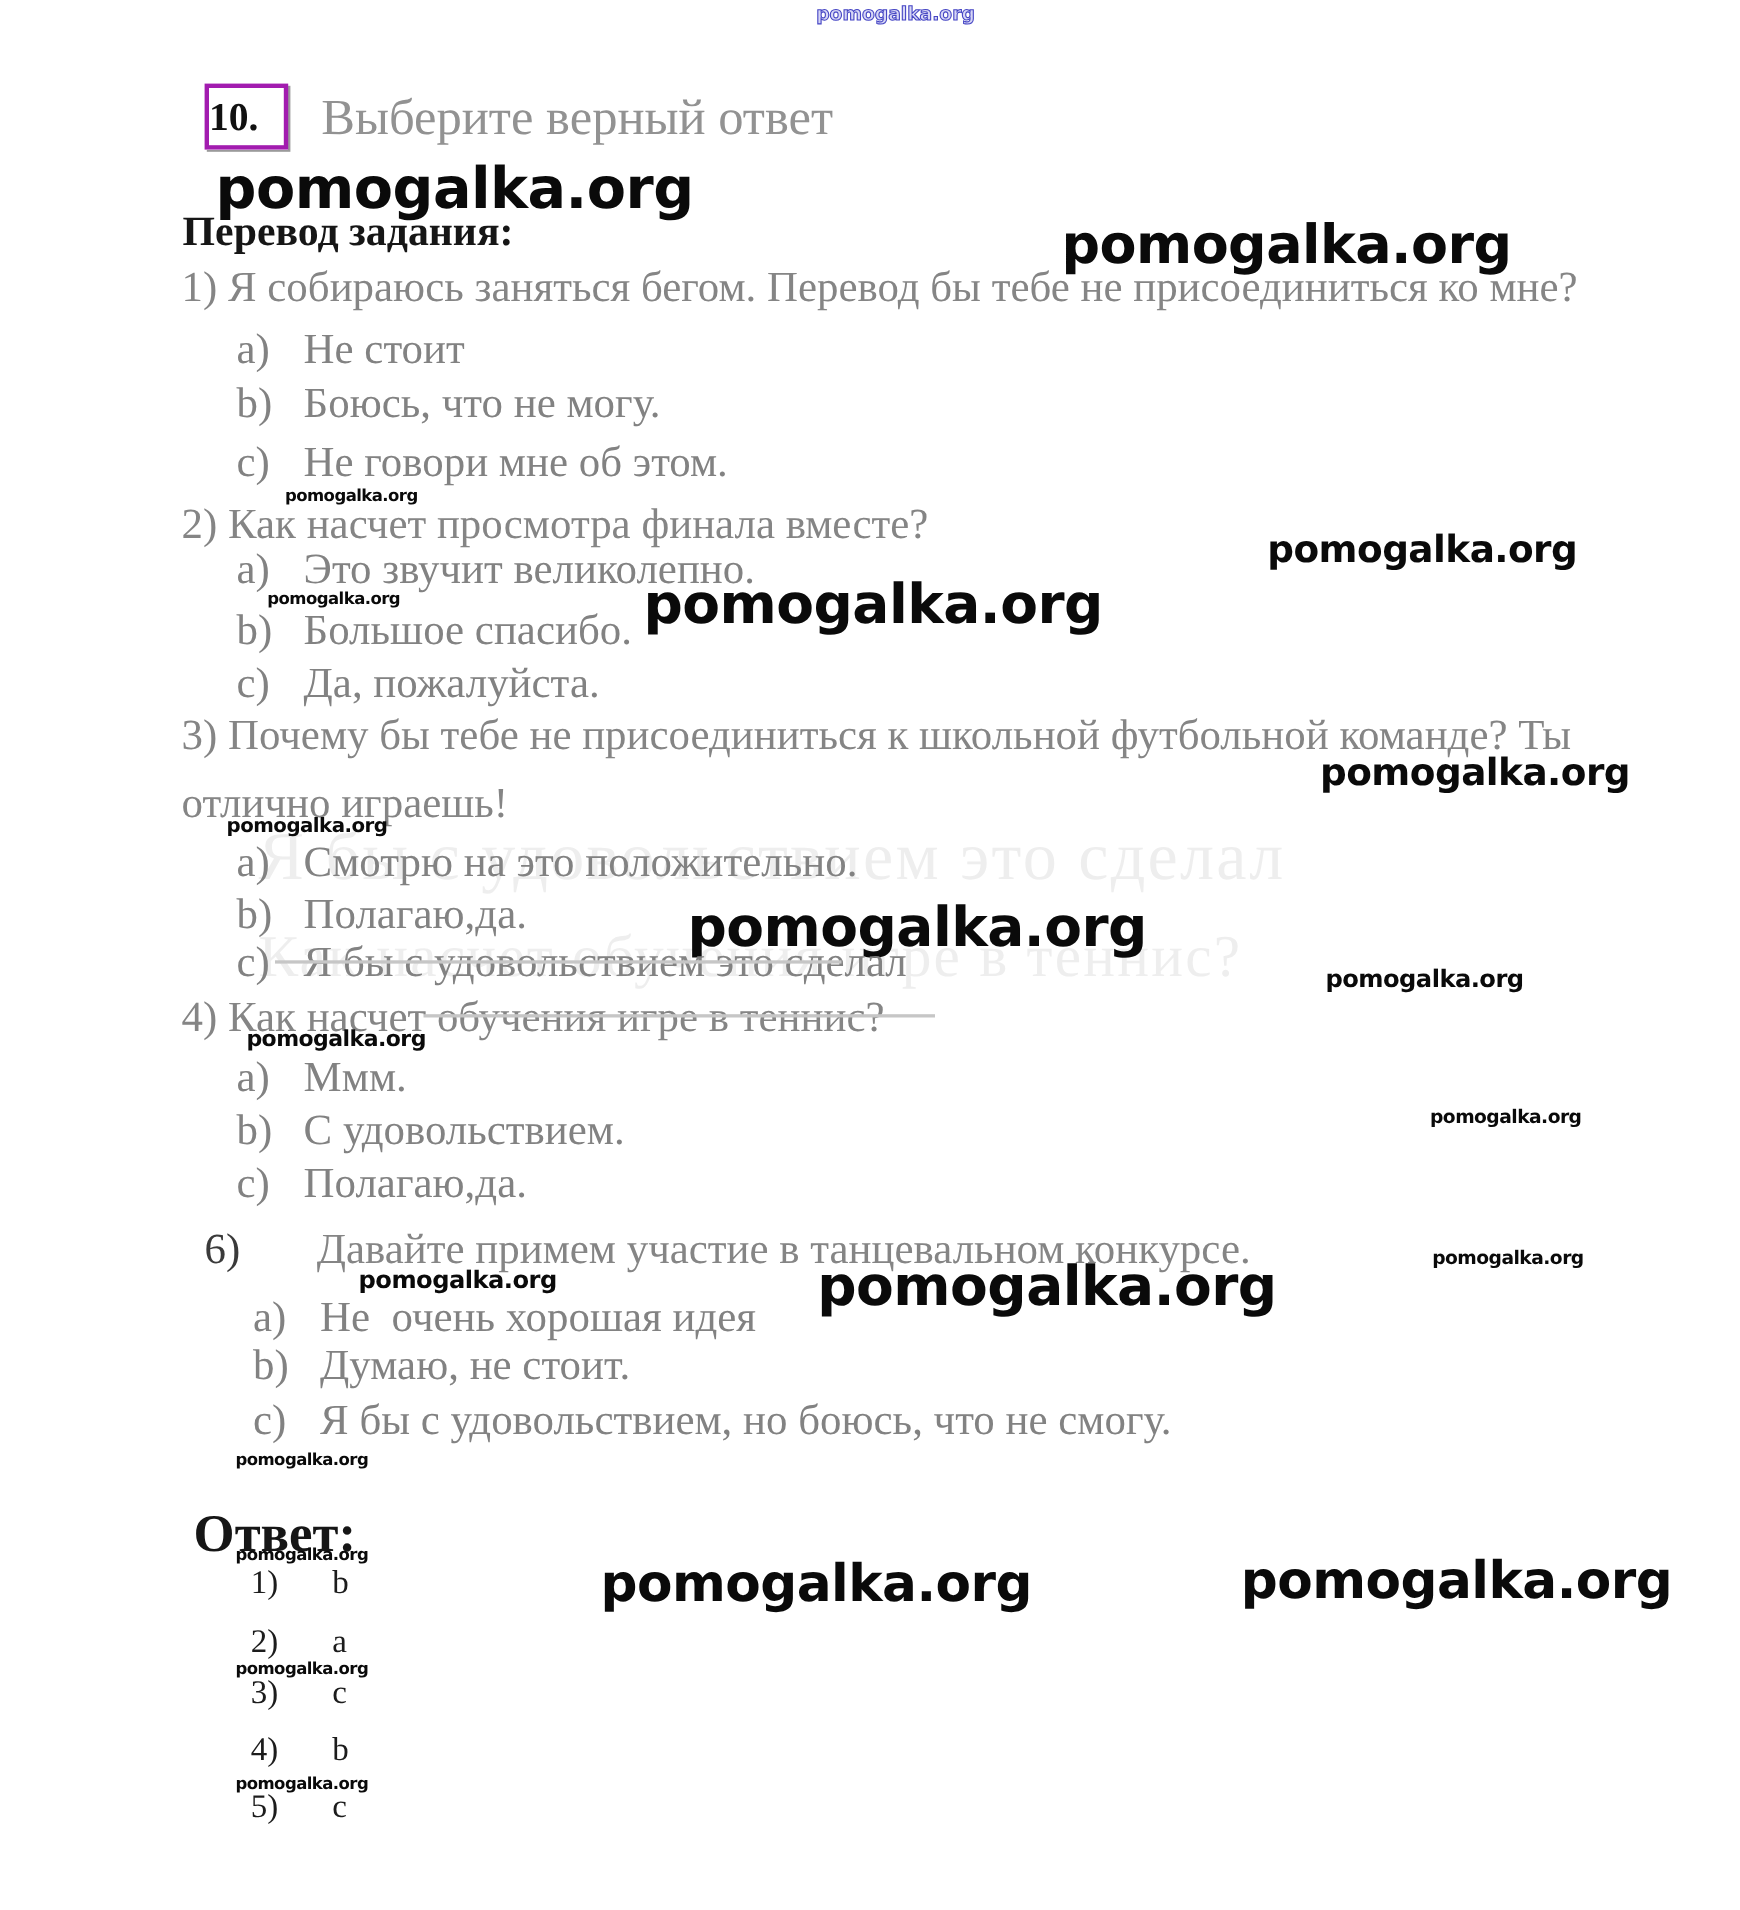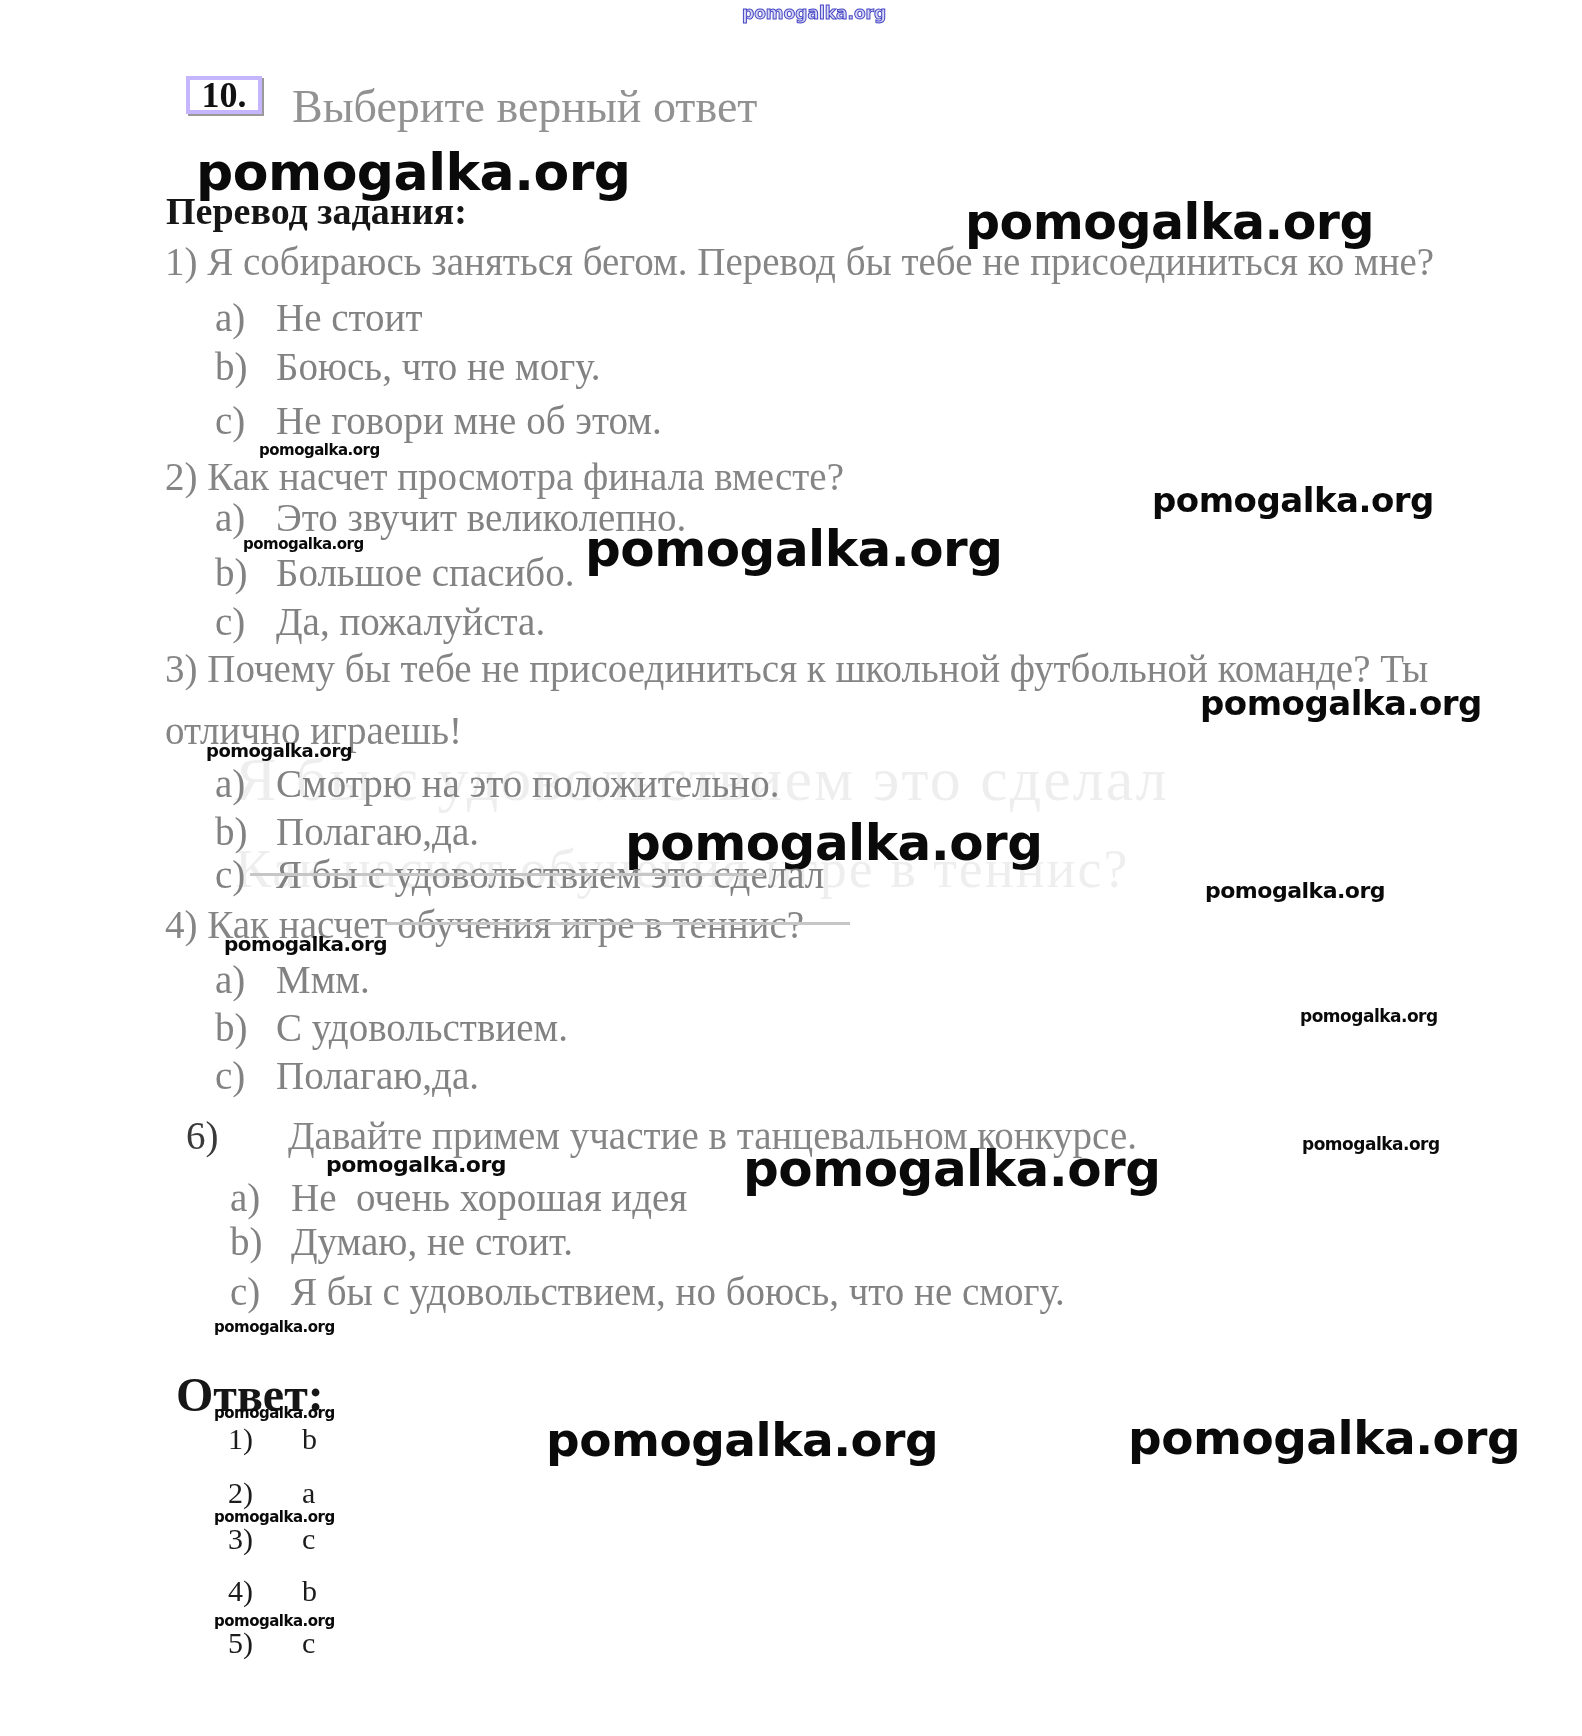--- a/index.html
+++ b/index.html
@@ -6,22 +6,22 @@
   #page{position:relative;width:1582px;height:1736px;background:#ffffff;overflow:hidden;
         font-family:"Liberation Serif","DejaVu Serif",serif;}
   .abs{position:absolute;line-height:1;white-space:pre;}
   
   .q-line{font-size:39px;color:#858585;}
   .opt{font-size:39px;color:#828282;}
   .opt-letter{display:inline-block;min-width:48px;}
   .opt-text{white-space:pre;margin-left:13px;}
   
   .heading{font-size:38px;font-weight:bold;color:#161616;}
-  .task-box{box-sizing:border-box;width:76px;height:38px;border:4px solid #c4b5fd;
-            box-shadow:2px 2px 0 0 #9a9a9a;display:flex;align-items:center;justify-content:center;}
+  .task-box{box-sizing:border-box;width:76px;height:60px;border:4px solid #a21caf;
+            box-shadow:2px 2px 0 0 #9a9a9a;display:flex;align-items:center;justify-content:flex-start;}
   .task-num{font-size:36px;font-weight:bold;color:#111111;}
   .task-title{font-size:46px;color:#929292;}
   .q6-num{display:inline-block;min-width:102px;color:#3a3a3a;}
   
   .ans{font-size:30px;color:#1c1c1c;}
   .ans-num{display:inline-block;min-width:74px;}
   
   .wm{font-family:"DejaVu Sans","Liberation Sans",sans-serif;color:#0a0a0a;letter-spacing:-0.5px;}
   .wm-big{font-weight:600;}
   .wm-med{font-weight:600;}

